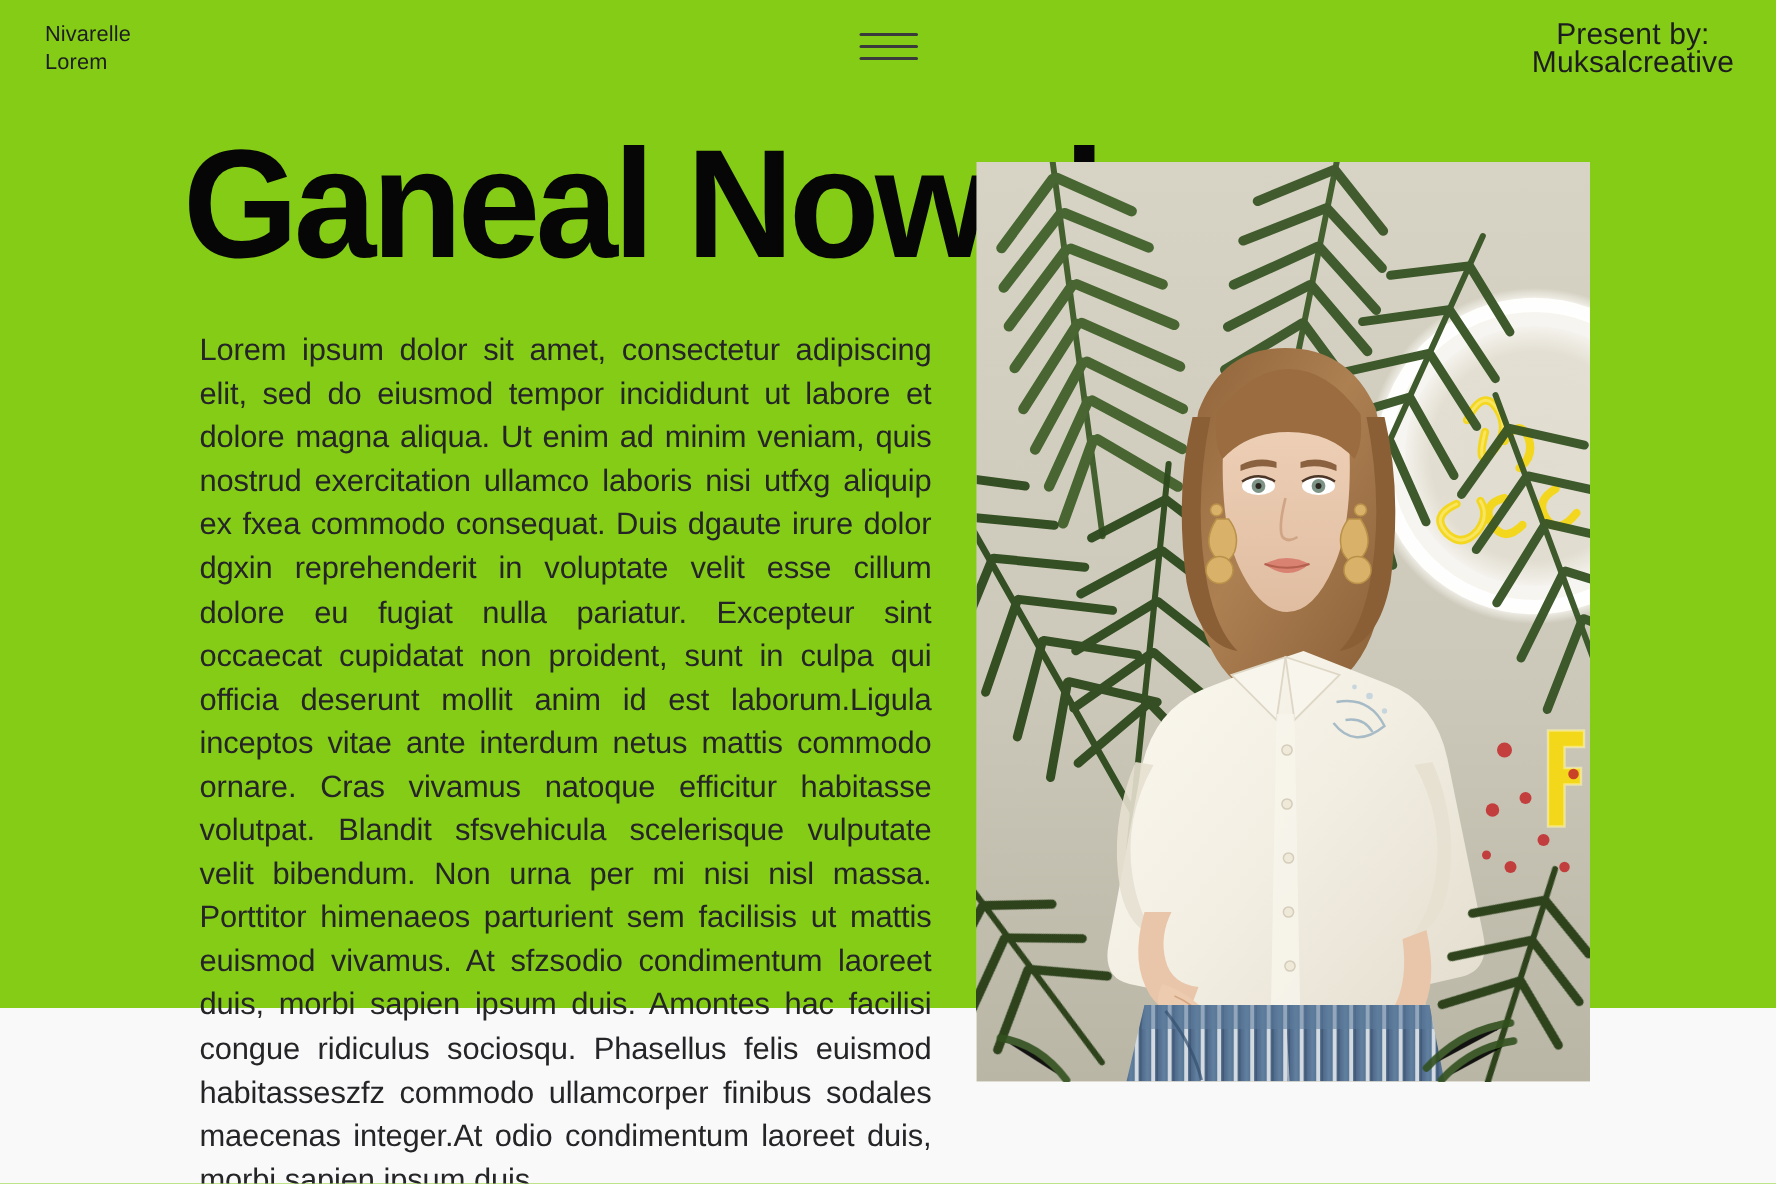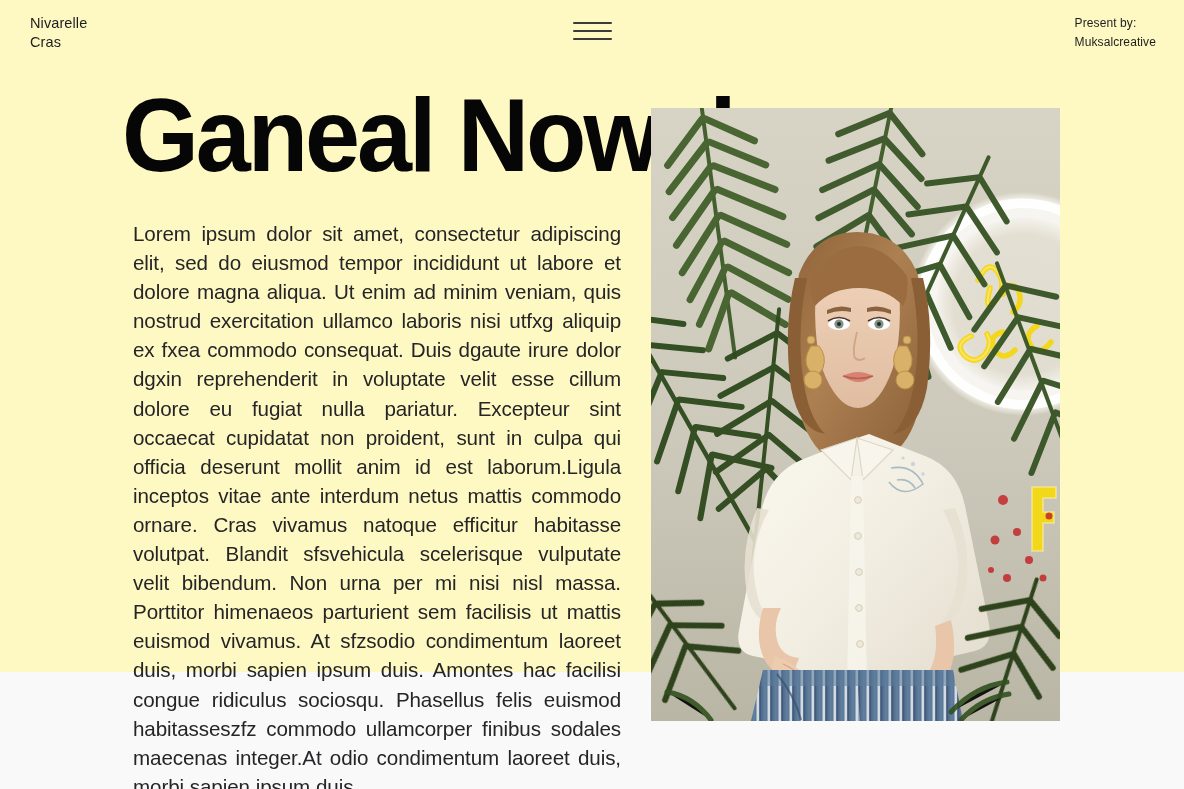--- a/index.html
+++ b/index.html
@@ -13,21 +13,21 @@
     background: #f9f9fa;
     font-family: "Liberation Sans", sans-serif;
     overflow: hidden;
     position: relative;
   }
 
   .slide {
     position: relative;
     width: 1184px;
     height: 672px;
-    background: #fef9c3;
+    background: #84cc16;
   }
 
   
   .header {
     position: absolute;
     top: 0; left: 0;
     width: 1184px;
     height: 70px;
   }
   .brand {
@@ -37,25 +37,25 @@
     font-size: 14.5px;
     line-height: 19px;
     color: #1d1d1f;
     letter-spacing: 0.1px;
     white-space: pre-line;
   }
   .present {
     position: absolute;
     right: 28px;
     top: 14px;
-    font-size: 12px;
+    font-size: 20px;
     line-height: 19px;
     color: #1d1d1f;
     letter-spacing: 0.1px;
-    text-align: left;
+    text-align: center;
     white-space: pre-line;
   }
   .menu-btn {
     position: absolute;
     left: 573px;
     top: 19px;
     width: 39px;
     height: 24px;
     cursor: pointer;
     padding: 0;
@@ -124,21 +124,21 @@
     height: 60px;
   }
 </style>
 </head>
 <body>
 
 <div class="slide">
 
   <div class="header">
 
-    <div class="brand"><span>Nivarelle</span><br><span>Cras</span></div>
+    <div class="brand"><span>Nivarelle</span><br><span>Lorem</span></div>
 
     <button class="menu-btn">
       <span></span>
       <span></span>
       <span></span>
     </button>
 
     <div class="present"><span>Present by:</span><br><span>Muksalcreative</span></div>
   </div>
 

